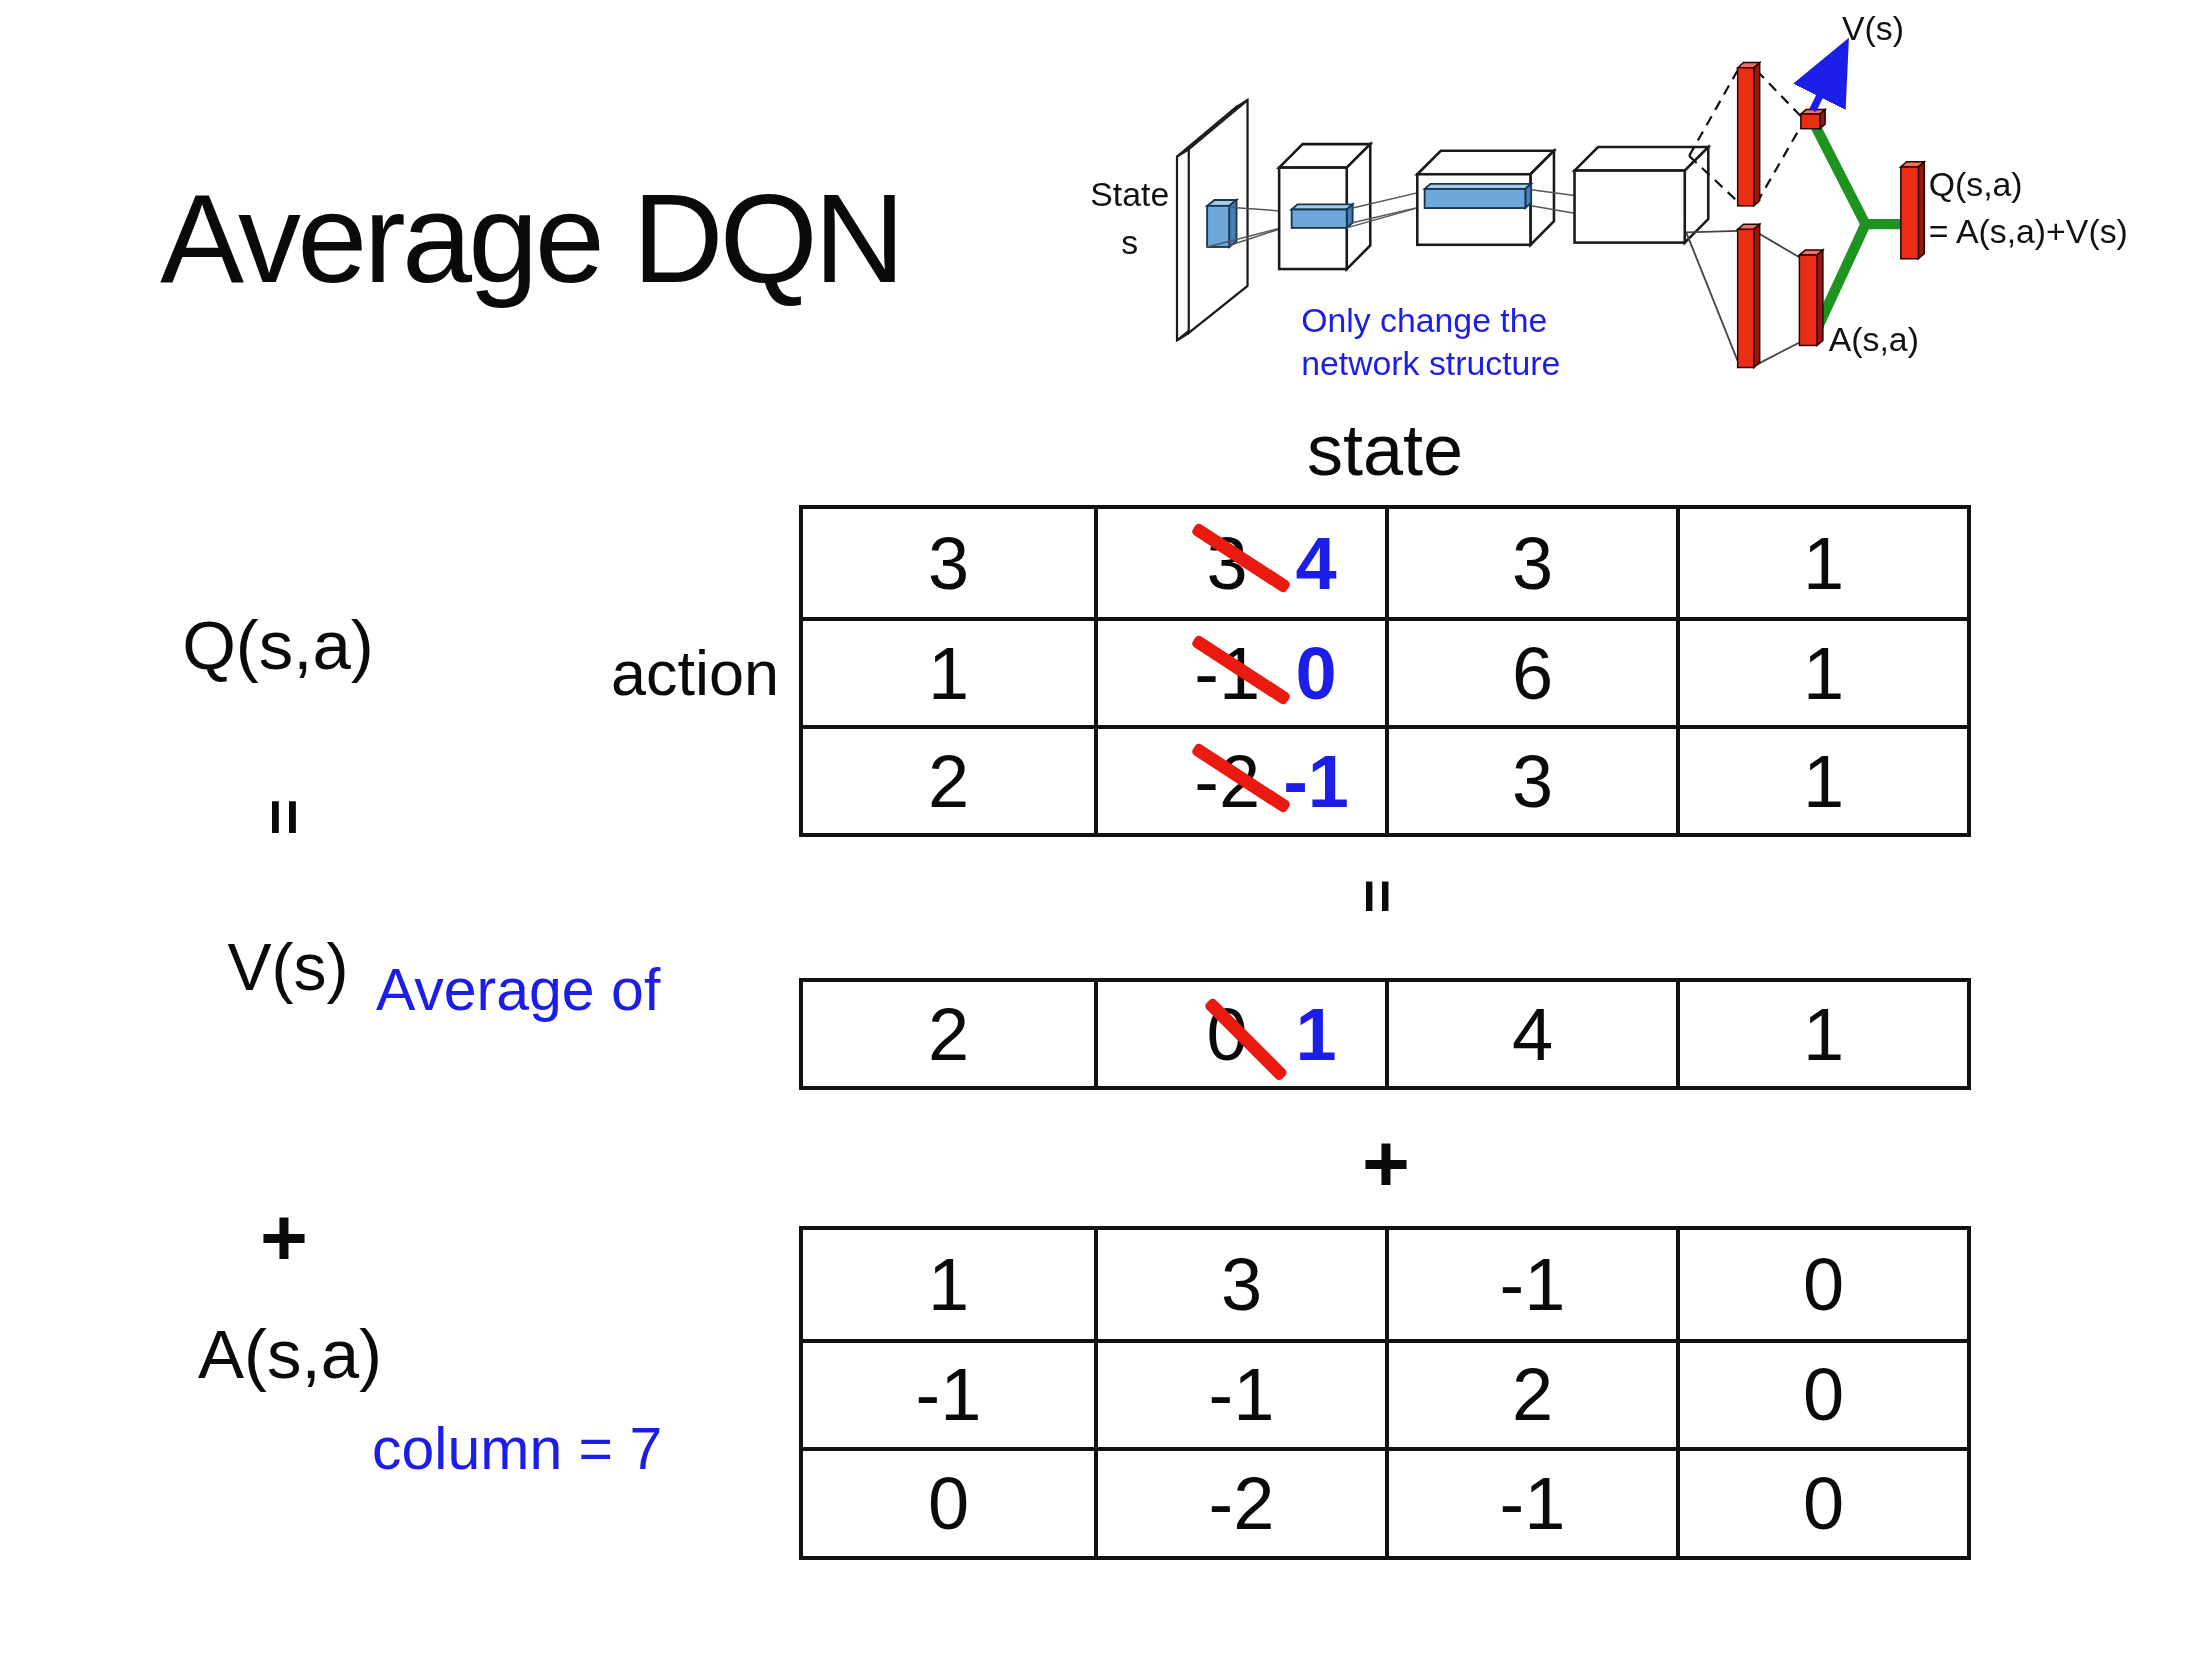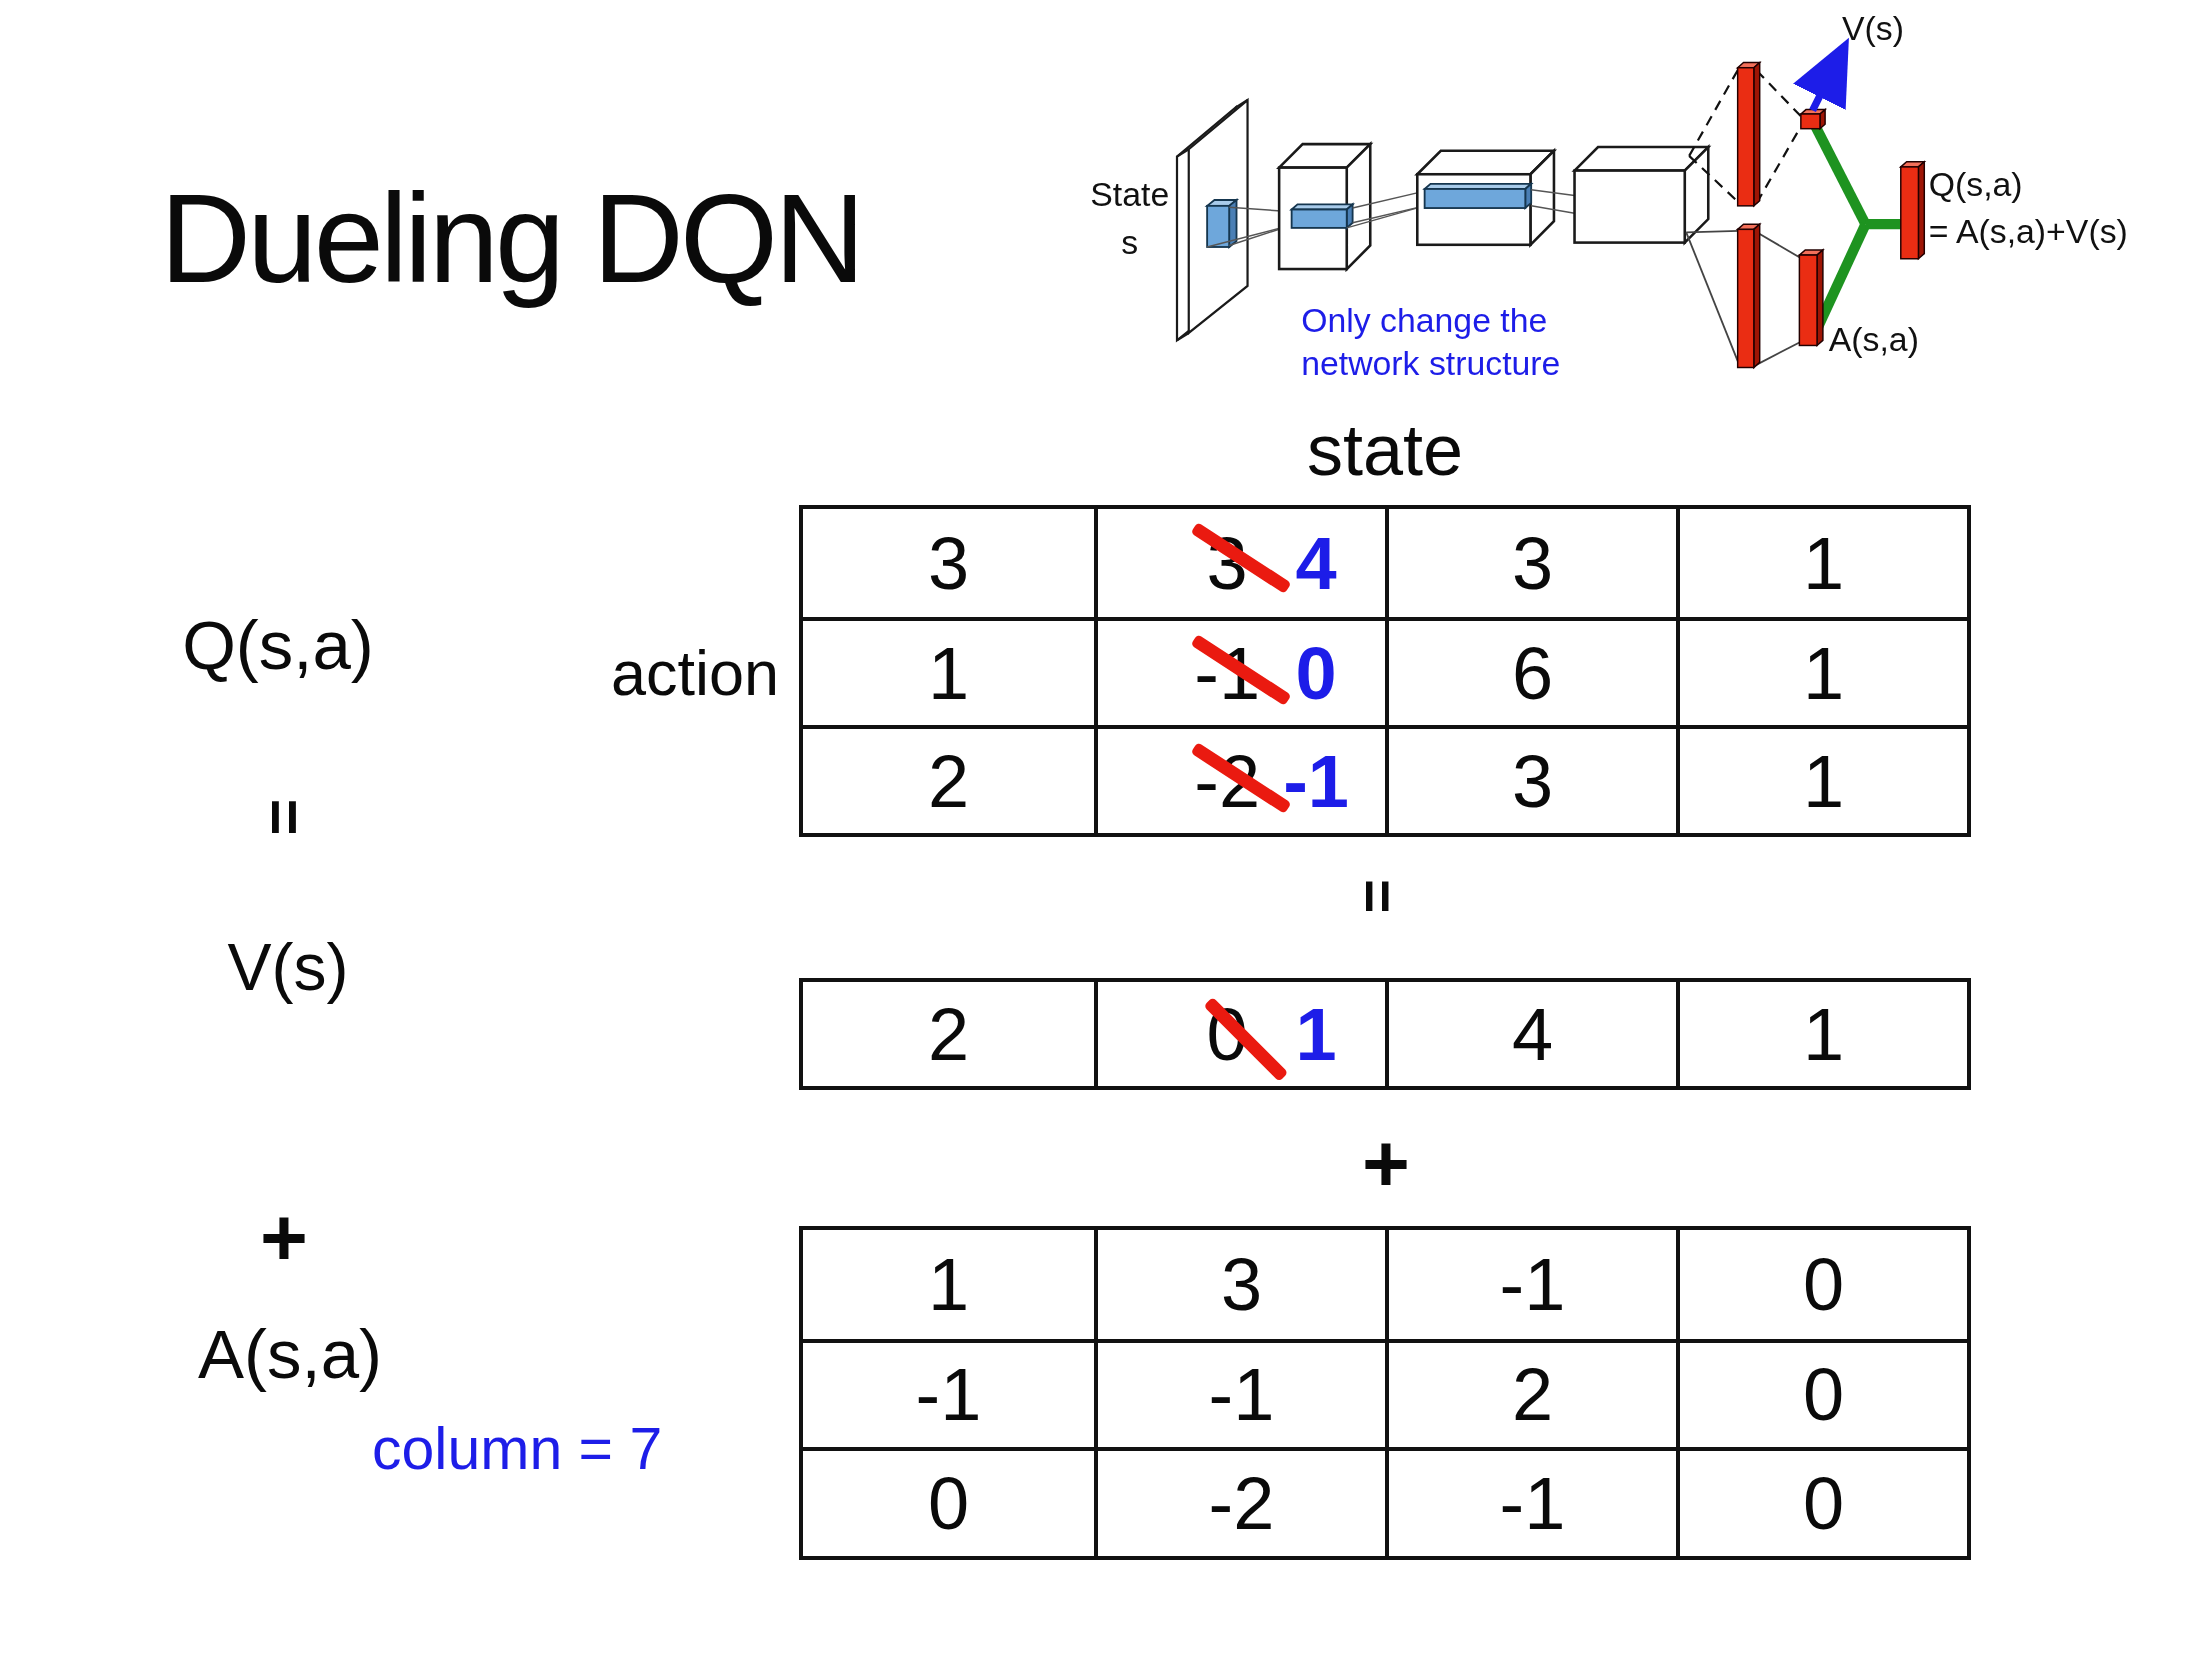--- a/index.html
+++ b/index.html
@@ -36,21 +36,21 @@
   .slash{position:absolute;height:13.2px;background:#ea1a10;border-radius:4.4px;transform-origin:0 50%;}
   #q-grid .slash{left:96px;top:11.8px;width:112px;transform:rotate(33deg);}
   #v-grid .slash{left:110px;top:13.2px;width:107px;transform:rotate(45deg);}
   
   #net-diagram{left:1044px;top:0px;width:1161px;height:397px;}
   #net-diagram text{font-family:"Liberation Sans",sans-serif;}
 </style>
 </head>
 <body>
 
-<div class="abs" id="title">Dueling DQN</div>
+<div class="abs" id="title">Average DQN</div>
 
 <div class="abs" id="net-diagram">
 <svg width="1161" height="397" viewBox="0 0 1580 540" xmlns="http://www.w3.org/2000/svg">
   <defs>
     <marker id="bluehead" markerWidth="10" markerHeight="10" refX="6" refY="4" orient="auto">
       <polygon points="0,0 9,4 0,8" fill="#1d1de8"></polygon>
     </marker>
   </defs>
 
   <g>
@@ -175,20 +175,21 @@
   <text x="350" y="452" font-size="46" fill="#1d1de8">Only change the</text>
   <text x="350" y="510" font-size="46" fill="#1d1de8">network structure</text>
 </svg>
 </div>
 
 <div class="abs side-label" style="left:278px;top:645px;">Q(s,a)</div>
 <div class="abs" id="action-label">action</div>
 <div class="abs eq" style="left:285px;top:818px;">=</div>
 <div class="abs side-label" style="left:288px;top:967px;font-size:66px;">V(s)</div>
 <div class="abs note" id="avg-note">
+  <div>Average of</div>
 </div>
 <div class="abs plus" style="left:284px;top:1237px;">+</div>
 <div class="abs side-label" style="left:290px;top:1354px;">A(s,a)</div>
 <div class="abs note" id="sum-note">
   <div>column = 7</div>
 </div>
 
 <div class="abs" id="state-header">state</div>
 <div class="abs eq" style="left:1378px;top:897px;font-size:59px;">=</div>
 <div class="abs plus" style="left:1386px;top:1163px;">+</div>

